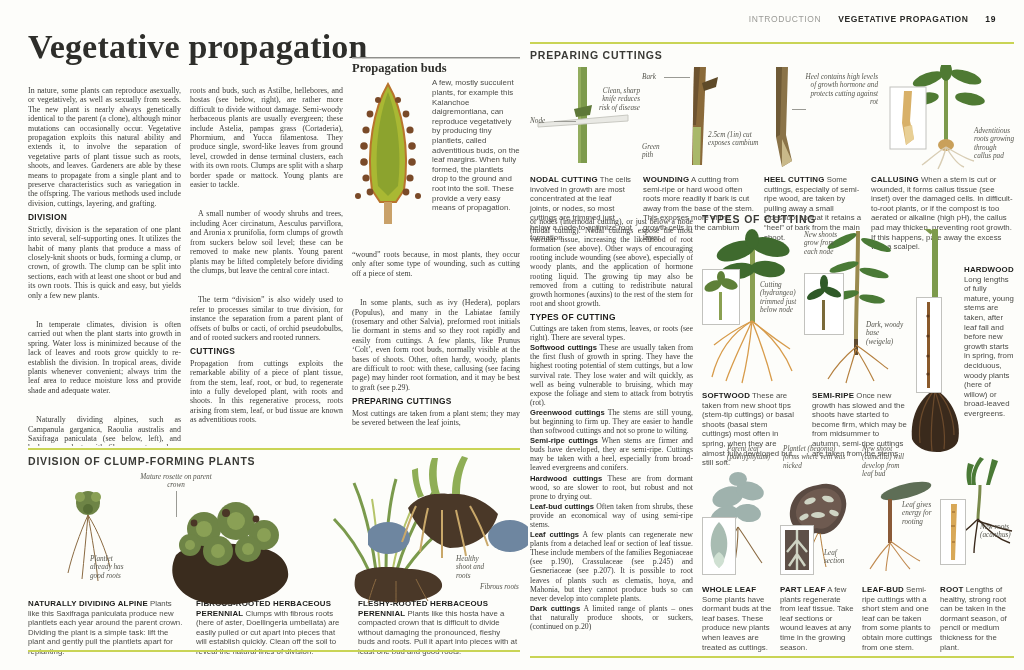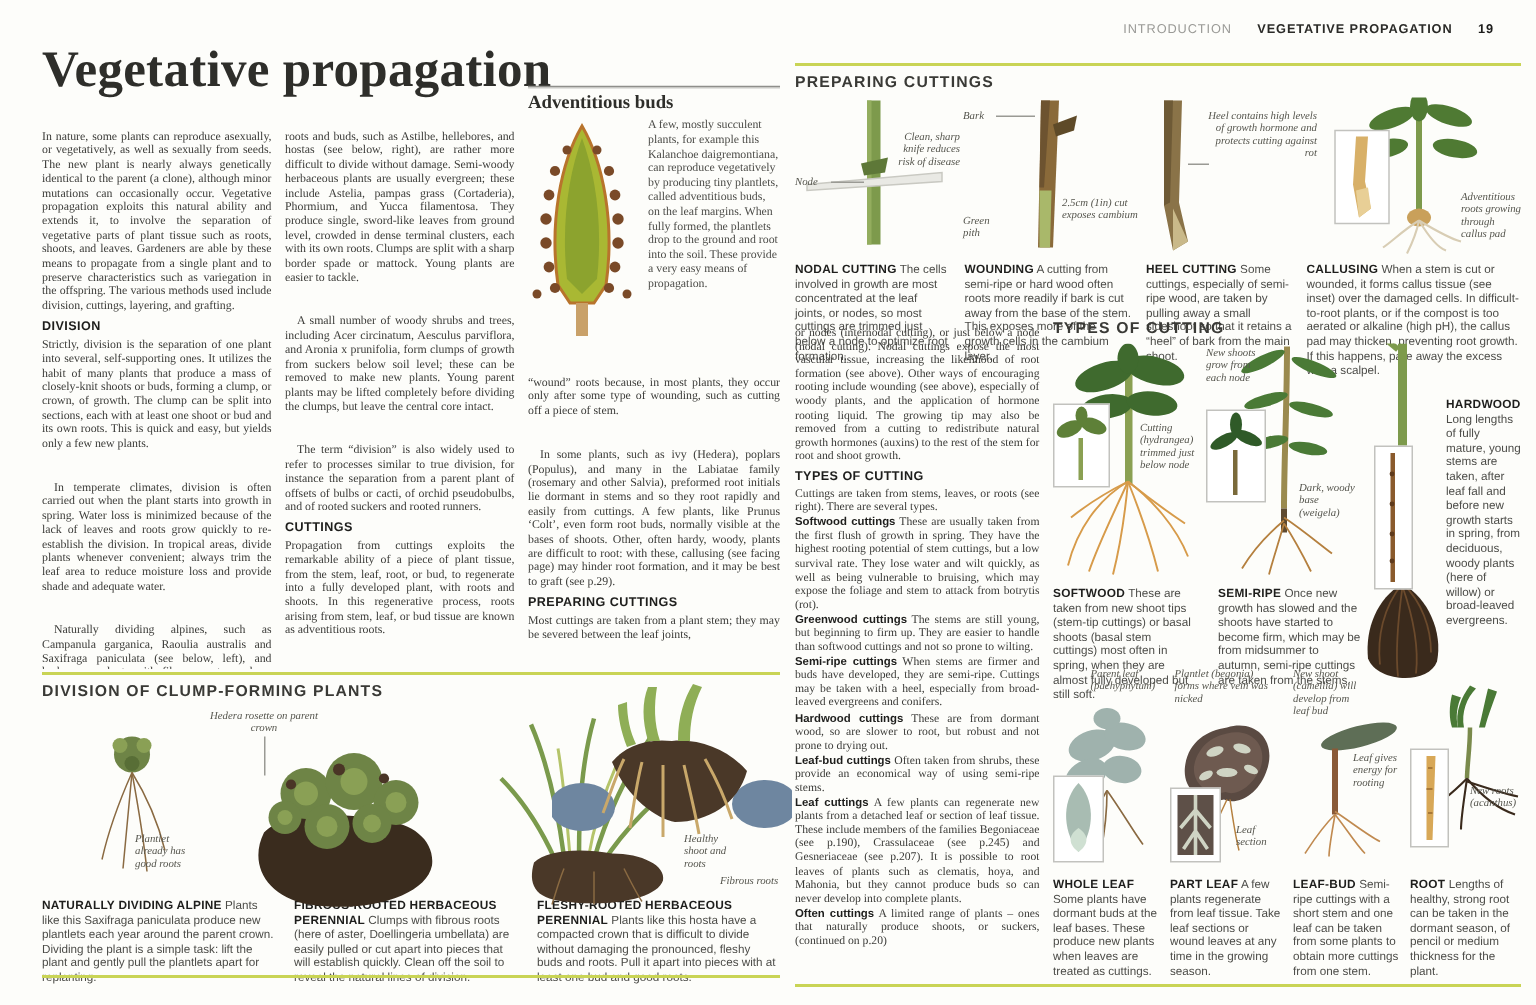--- a/index.html
+++ b/index.html
@@ -24,21 +24,21 @@
   .c1 { left:28px; top:86px; width:153px; height:360px; }
   .c2 { left:190px; top:86px; width:153px; height:360px; }
   .c3wrap { left:352px; top:57px; width:168px; height:389px; }
   .c4 { left:530px; top:217px; width:163px; height:436px; font-size:7.8px; line-height:9.1px; }
   .c4 .entry b { font-family:"Liberation Sans",sans-serif; font-size:7.6px; color:#1e1e1c; }
   
   .advbox { border-top:1px solid #8f8f8b; box-shadow:0 2px 0 -1px #c9c9c5 inset; padding-top:6px; margin-bottom:7px; height:186px; }
   .advbox h3 { font-family:"Liberation Serif",serif; font-weight:bold; font-size:12.5px; color:#2e2e2a; margin-bottom:5px; }
   .advrow { display:flex; gap:8px; }
   .advfig { width:72px; height:150px; flex:0 0 auto; }
-  .advtext { font-family:Liberation Serif, serif; font-size:7.9px; line-height:9.6px; color:#4c4c48; text-align:left; }
+  .advtext { font-family:Liberation Sans, sans-serif; font-size:7.9px; line-height:9.6px; color:#4c4c48; text-align:left; }
   
   .sec { position:absolute; }
   .rule { height:2px; background:#c9d455; }
   .sec-title { font-family:"Liberation Sans",sans-serif; font-weight:bold; font-size:10.5px; letter-spacing:0.8px; color:#3a3a36; margin:5px 0 4px 0; }
   
   .fig { position:relative; }
   .lbl { position:absolute; font-family:"Liberation Serif",serif; font-style:italic; font-size:7.2px; line-height:8.4px; color:#55554d; }
   .lbl.r { text-align:right; } .lbl.c { text-align:center; }
   .lead { position:absolute; background:#9a9a94; }
   .inset { position:absolute; background:#fff; border:1px solid #c2c2be; }
@@ -85,21 +85,21 @@
     <p>roots and buds, such as Astilbe, hellebores, and hostas (see below, right), are rather more difficult to divide without damage. Semi-woody herbaceous plants are usually evergreen; these include Astelia, pampas grass (Cortaderia), Phormium, and Yucca filamentosa. They produce single, sword-like leaves from ground level, crowded in dense terminal clusters, each with its own roots. Clumps are split with a sharp border spade or mattock. Young plants are easier to tackle.</p>
     <p class="ind">A small number of woody shrubs and trees, including Acer circinatum, Aesculus parviflora, and Aronia x prunifolia, form clumps of growth from suckers below soil level; these can be removed to make new plants. Young parent plants may be lifted completely before dividing the clumps, but leave the central core intact.</p>
     <p class="ind">The term “division” is also widely used to refer to processes similar to true division, for instance the separation from a parent plant of offsets of bulbs or cacti, of orchid pseudobulbs, and of rooted suckers and rooted runners.</p>
     <h2>CUTTINGS</h2>
     <p>Propagation from cuttings exploits the remarkable ability of a piece of plant tissue, from the stem, leaf, root, or bud, to regenerate into a fully developed plant, with roots and shoots. In this regenerative process, roots arising from stem, leaf, or bud tissue are known as adventitious roots.</p>
     <p class="ind">To produce these, a group of growth (meristematic) cells, usually close to the central core of vascular (sap-carrying) tissue, changes, becoming root initials (root cells), which form root buds and then adventitious roots. These are also called “induced” or</p>
   </div>
 
   <div class="col c3wrap">
     <div class="advbox">
-      <h3>Adventitious buds</h3>
+      <h3>Propagation buds</h3>
       <div class="advrow">
         <svg class="advfig" viewBox="0 0 72 150">
           <path d="M36 6 C50 30 58 70 52 112 L44 124 L28 124 L20 112 C14 70 22 30 36 6 Z" fill="#a9b833" stroke="#b8742c" stroke-width="2"></path>
           <path d="M36 14 C45 38 50 72 46 108 L36 118 L26 108 C22 72 27 38 36 14 Z" fill="#8ca32e"></path>
           <rect x="32" y="124" width="8" height="22" fill="#c9a169"></rect>
           <g fill="#7a4a28">
             <circle cx="18" cy="36" r="3.4"></circle>
               <circle cx="14" cy="52" r="3.6"></circle>
               <circle cx="12" cy="68" r="3.8"></circle>
               <circle cx="12" cy="84" r="3.8"></circle>
@@ -201,21 +201,21 @@
   <div class="col c4">
     <p>or nodes (internodal cutting), or just below a node (nodal cutting). Nodal cuttings expose the most vascular tissue, increasing the likelihood of root formation (see above). Other ways of encouraging rooting include wounding (see above), especially of woody plants, and the application of hormone rooting liquid. The growing tip may also be removed from a cutting to redistribute natural growth hormones (auxins) to the rest of the stem for root and shoot growth.</p>
     <h2>TYPES OF CUTTING</h2>
     <p>Cuttings are taken from stems, leaves, or roots (see right). There are several types.</p>
     <p class="entry"><b>Softwood cuttings</b> <span>These are usually taken from the first flush of growth in spring. They have the highest rooting potential of stem cuttings, but a low survival rate. They lose water and wilt quickly, as well as being vulnerable to bruising, which may expose the foliage and stem to attack from botrytis (rot).</span></p>
     <p class="entry"><b>Greenwood cuttings</b> <span>The stems are still young, but beginning to firm up. They are easier to handle than softwood cuttings and not so prone to wilting.</span></p>
     <p class="entry"><b>Semi-ripe cuttings</b> <span>When stems are firmer and buds have developed, they are semi-ripe. Cuttings may be taken with a heel, especially from broad-leaved evergreens and conifers.</span></p>
     <p class="entry"><b>Hardwood cuttings</b> <span>These are from dormant wood, so are slower to root, but robust and not prone to drying out.</span></p>
     <p class="entry"><b>Leaf-bud cuttings</b> <span>Often taken from shrubs, these provide an economical way of using semi-ripe stems.</span></p>
     <p class="entry"><b>Leaf cuttings</b> <span>A few plants can regenerate new plants from a detached leaf or section of leaf tissue. These include members of the families Begoniaceae (see p.190), Crassulaceae (see p.245) and Gesneriaceae (see p.207). It is possible to root leaves of plants such as clematis, hoya, and Mahonia, but they cannot produce buds so can never develop into complete plants.</span></p>
-    <p class="entry"><b>Often cuttings</b> <span>A limited range of plants – ones that naturally produce shoots, or suckers, (continued on p.20)</span></p>
+    <p class="entry"><b>Dark cuttings</b> <span>A limited range of plants – ones that naturally produce shoots, or suckers, (continued on p.20)</span></p>
   </div>
 
   <section class="sec typanel">
     <h3 class="sec-title">TYPES OF CUTTING</h3>
     <div style="position:relative;height:158px;">
 
       <div class="fig" style="position:absolute;left:0;top:0;width:100px;height:158px;">
         <svg width="100" height="158" viewBox="0 0 100 158">
           <rect x="48" y="14" width="5" height="80" fill="#8aa052"></rect>
           <g fill="#3f6a2e">
@@ -405,21 +405,21 @@
       </svg>
       <span class="lbl" style="left:40px;top:56px;width:34px;">Leaf gives energy for rooting</span>
       <p class="cap" style="position:absolute;left:0;top:140px;width:72px;"><b>LEAF-BUD</b> <span>Semi-ripe cuttings with a short stem and one leaf can be taken from some plants to obtain more cuttings from one stem.</span></p>
     </div>
   </section>
 
   <section class="sec clump">
     <div class="rule"></div>
     <h3 class="sec-title">DIVISION OF CLUMP-FORMING PLANTS</h3>
     <div class="clump-figs">
-      <span class="lbl c" style="left:108px;top:2px;width:80px;">Hedera rosette on parent crown</span>
+      <span class="lbl c" style="left:108px;top:2px;width:80px;">Mature rosette on parent crown</span>
       <div class="lead" style="left:148px;top:20px;width:1px;height:26px;"></div>
 
       <svg width="64" height="108" viewBox="0 0 64 108" style="position:absolute;left:28px;top:14px;">
         <g fill="#6e8446">
             <circle cx="32" cy="18" r="12"></circle>
             <circle cx="24" cy="12" r="5" fill="#8aa055"></circle>
             <circle cx="40" cy="12" r="5" fill="#8aa055"></circle>
             <circle cx="32" cy="24" r="5" fill="#586e36"></circle>
           </g>
         <g stroke="#8a6a42" stroke-width="1" fill="none">

